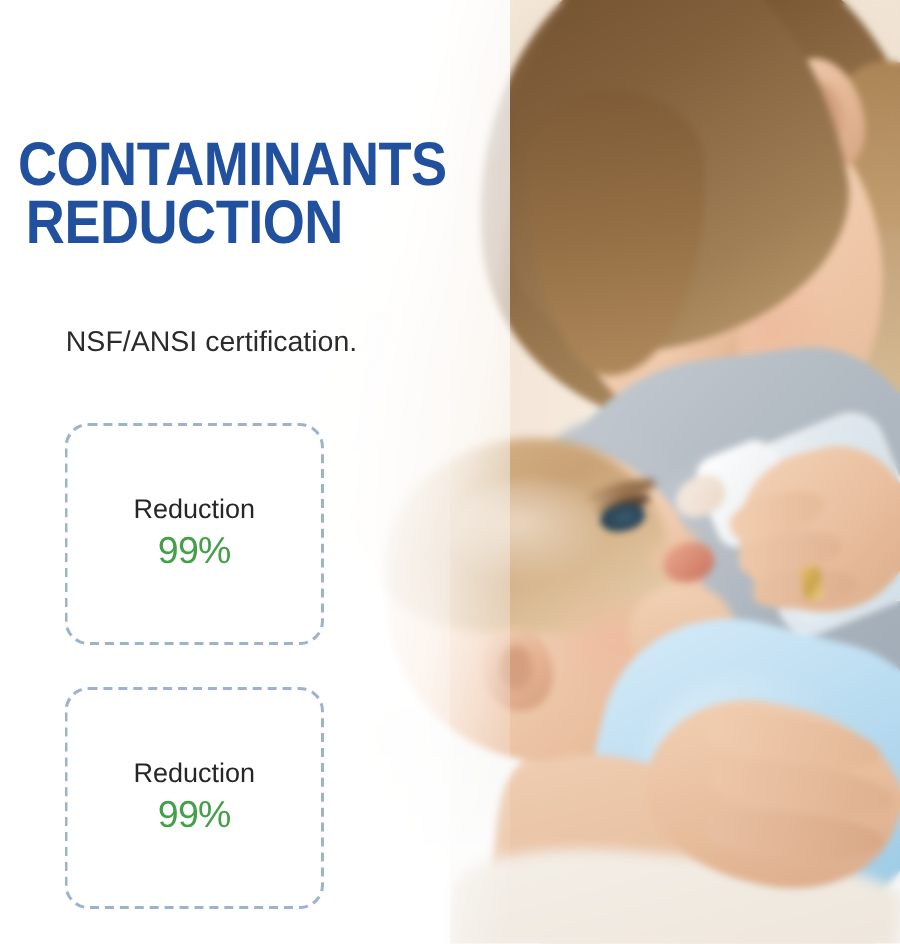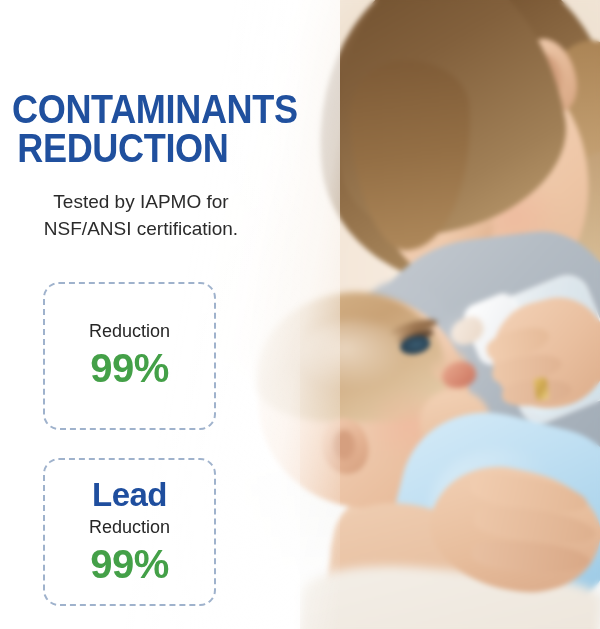--- a/index.html
+++ b/index.html
@@ -590,22 +590,22 @@
     margin-bottom: 7px;
   }
   .card-label {
     color: #262626;
     font-size: 18px;
     line-height: 1.1;
     margin-bottom: 4px;
   }
   .card-value {
     color: #44a048;
-    font-size: 40px;
-    font-weight: bold;
+    font-size: 25px;
+    font-weight: normal;
     line-height: 1.1;
     letter-spacing: -0.5px;
   }
 </style>
 </head>
 <body>
 
 <div id="stage">
 
   <div class="photo">
@@ -677,29 +677,28 @@
   <div class="left-fade-2"></div>
 
   <div class="content">
 
     <h1 class="headline">
       <span>CONTAMINANTS</span>
       <span class="l2">REDUCTION</span>
     </h1>
 
     <p class="subhead">
-      <span>Tested by IAPMO for</span><br>
+      <br>
       <span>NSF/ANSI certification.</span>
     </p>
 
     <div class="card one">
       <div class="card-label">Reduction</div>
       <div class="card-value">99%</div>
     </div>
 
     <div class="card two">
-      <div class="card-title">Lead</div>
       <div class="card-label">Reduction</div>
       <div class="card-value">99%</div>
     </div>
 
   </div>
 </div>
 
 </body></html>

